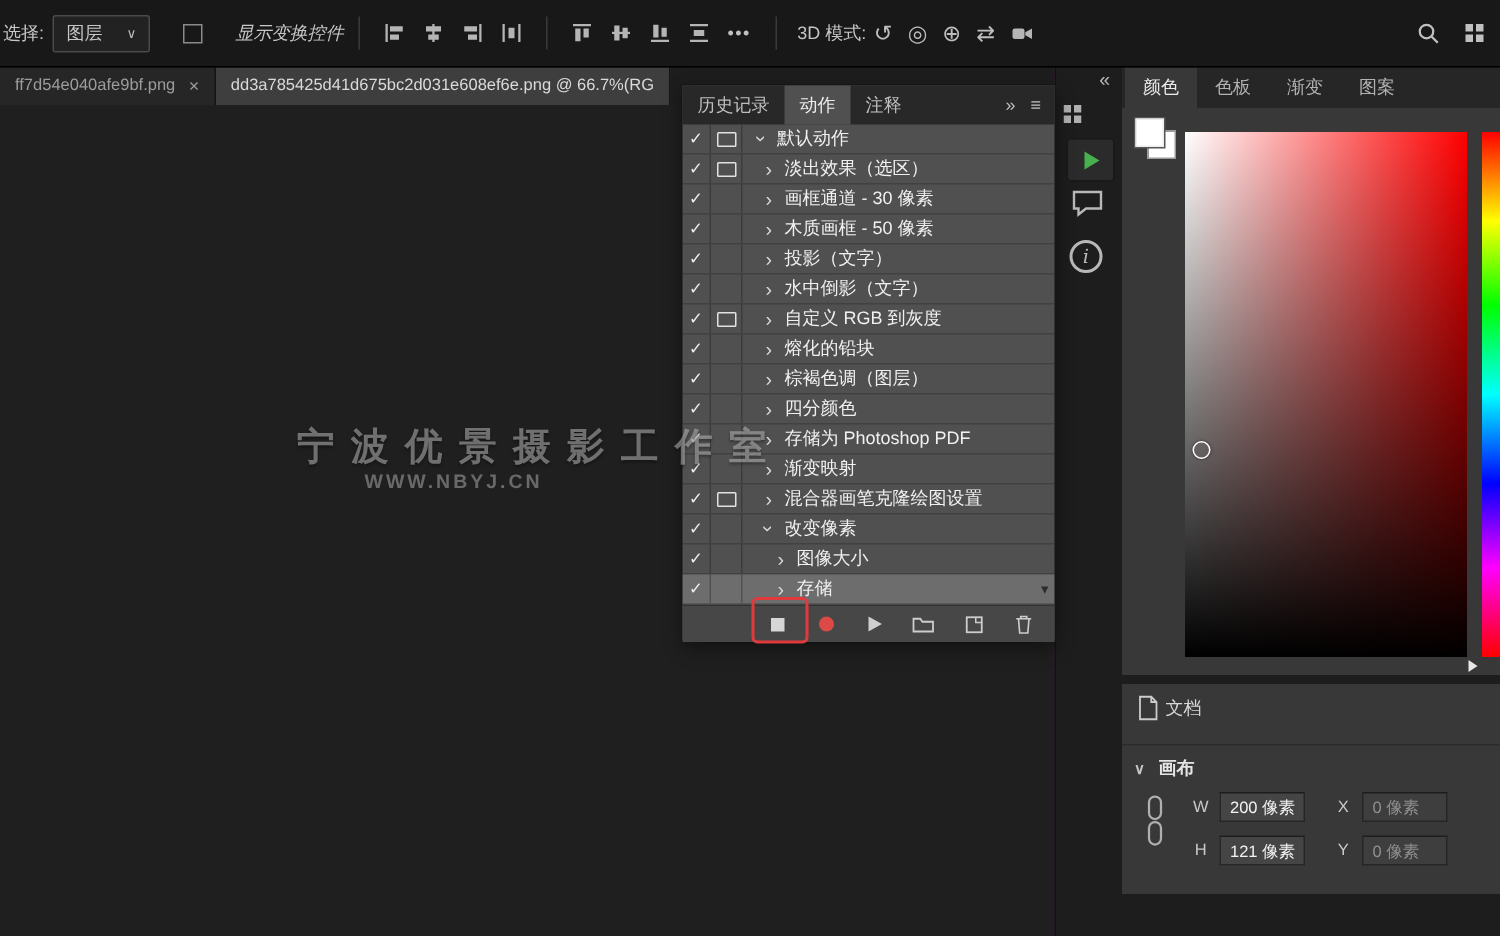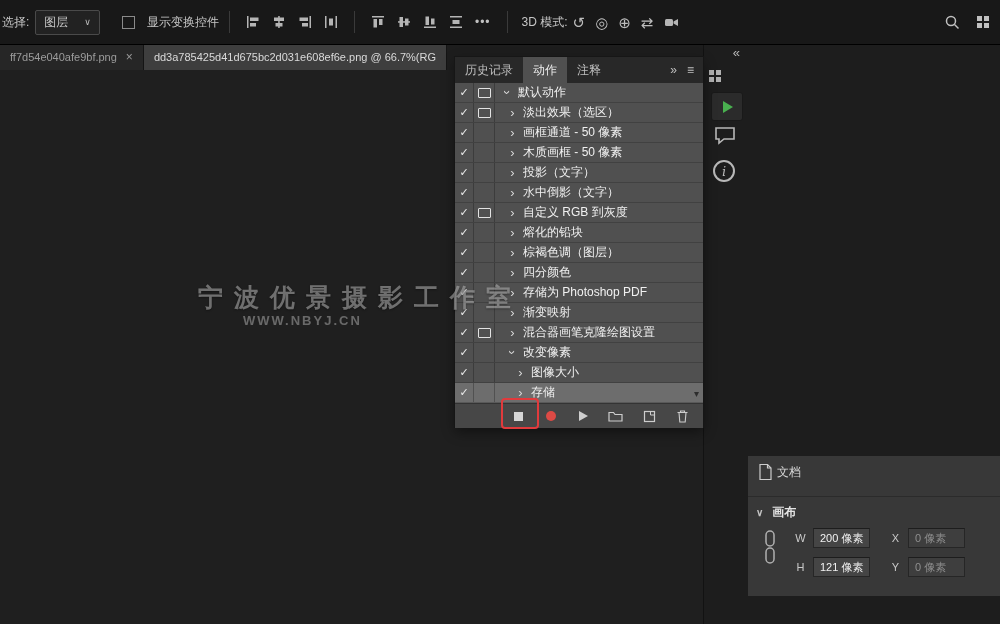--- a/index.html
+++ b/index.html
@@ -7,21 +7,21 @@
          font-family:"Liberation Sans",sans-serif;-webkit-font-smoothing:antialiased;}
   svg{display:block;}
   
   .toolbar{position:absolute;top:0;left:0;width:1000px;height:44px;background:#181818;
            border-bottom:1px solid #000;display:flex;align-items:center;color:#c6c6c6;font-size:12px;z-index:10;}
   .select-label{margin-left:2px;white-space:nowrap;}
   .layer-dd{margin-left:6px;display:flex;align-items:center;gap:16px;border:1px solid #4a4a4a;
             background:#222;padding:3px 8px;border-radius:2px;}
   .dd-caret{font-size:9px;color:#bdbdbd;}
   .checkbox{width:11px;height:11px;border:1px solid #8a8a8a;background:transparent;margin-left:22px;flex:none;}
-  .cb-label{margin-left:12px;white-space:nowrap;}
+  .cb-label{margin-left:22px;white-space:nowrap;font-style:italic;}
   .vsep{width:1px;height:22px;background:#3a3a3a;margin:0 10px;flex:none;}
   .iconbtn{width:26px;height:22px;display:flex;align-items:center;justify-content:center;flex:none;}
   .iconbtn svg rect{fill:#b5b5b5;}
   .dots{letter-spacing:1px;color:#c0c0c0;margin:0 6px;}
   .mode-label{margin-left:4px;white-space:nowrap;}
   .mode-glyph{font-size:15px;color:#bdbdbd;margin:0 5px;line-height:1;}
   .spacer{flex:1;}
   .tb-right{display:flex;align-items:center;gap:16px;margin-right:10px;}
   
   .tabbar{position:absolute;top:44px;left:0;width:703px;height:26px;background:#1d1d1d;display:flex;z-index:6;}
@@ -266,21 +266,21 @@
           <span class="ap-label">淡出效果（选区）</span>
         </div>
         <div class="ap-row checked indent1">
           <span class="cell-check">
             <span class="check-glyph">✓</span>
           </span>
           <span class="cell-dialog">
             <span class="dialog-box"></span>
           </span>
           <span class="chevron">›</span>
-          <span class="ap-label">画框通道 - 50 像素</span>
+          <span class="ap-label">画框通道 - 30 像素</span>
         </div>
         <div class="ap-row checked indent1">
           <span class="cell-check">
             <span class="check-glyph">✓</span>
           </span>
           <span class="cell-dialog">
             <span class="dialog-box"></span>
           </span>
           <span class="chevron">›</span>
           <span class="ap-label">木质画框 - 50 像素</span>
@@ -449,20 +449,37 @@
           <path d="M2 2 h18 v11 h-10 l-5 4 v-4 H2 z" fill="none" stroke="#b8b8b8" stroke-width="1.6"></path>
         </svg>
       </span>
     <span class="dock-info">
         <span>i</span>
       </span>
   </div>
 
   <div class="right">
 
+    <div class="color-panel">
+      <div class="panel-tabs">
+        <span class="panel-tab active">颜色</span>
+          <span class="panel-tab">色板</span>
+          <span class="panel-tab">渐变</span>
+          <span class="panel-tab">图案</span>
+      </div>
+      <div class="cp-body">
+        <span class="swatch-back"></span>
+        <span class="swatch-front"></span>
+        <div class="sat-box">
+          <span class="sat-picker"></span>
+        </div>
+        <div class="hue-strip"></div>
+        <span class="hue-arrow"></span>
+      </div>
+    </div>
 
     <div class="props-panel">
       <div class="pp-body">
         <div class="doc-row">
           <svg width="15" height="18">
               <path d="M2 1.5 h7.5 l3.5 3.5 v11.5 H2 z" fill="none" stroke="#cccccc" stroke-width="1.2"></path>
               <path d="M9.5 1.5 v3.5 h3.5" fill="none" stroke="#cccccc" stroke-width="1.2"></path>
             </svg>
           <span>文档</span>
         </div>

